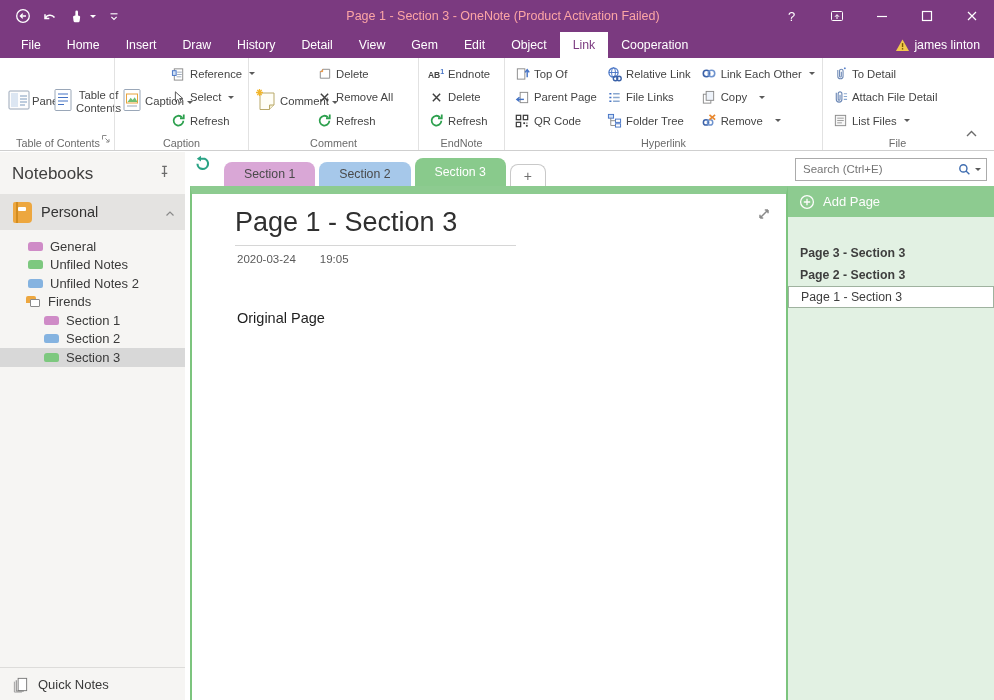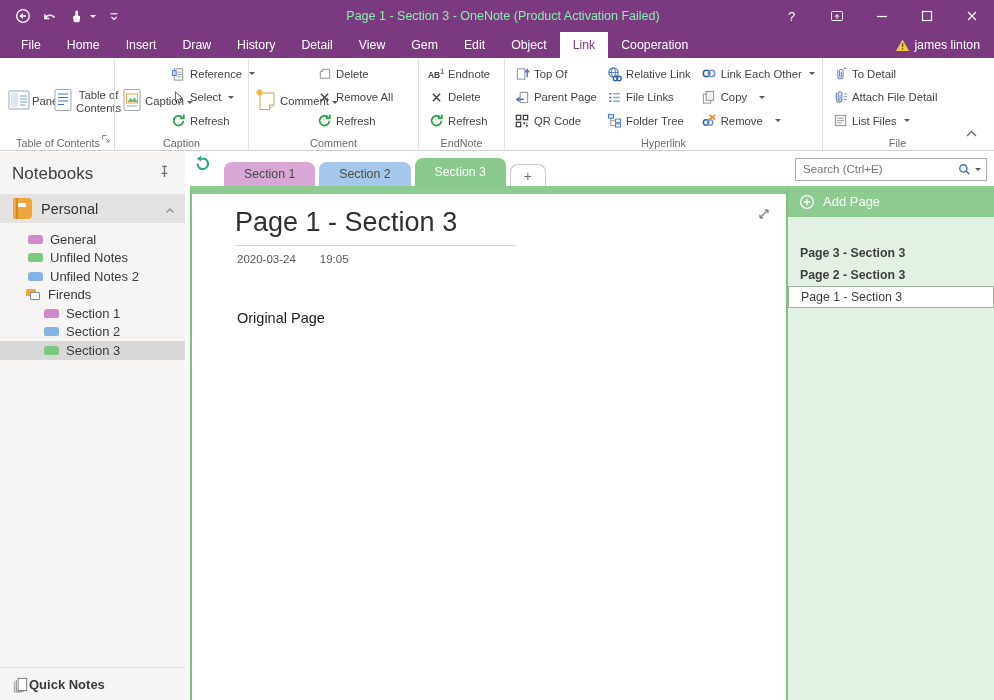--- a/index.html
+++ b/index.html
@@ -4,21 +4,21 @@
 <style>
   * { box-sizing: border-box; margin: 0; padding: 0; }
   html,body { background:#9a9a9a; }
   body { font-family: "Liberation Sans", sans-serif; }
   .window { position:relative; width:994px; height:700px; background:#fff; overflow:hidden; }
 
   
   .titlebar { position:absolute; top:0; left:0; right:0; height:32px; background:#7b3a80; display:flex; align-items:center; color:#fff; }
   .qat { display:flex; align-items:center; gap:11px; padding-left:15px; z-index:2; }
   .qat .qbtn { display:flex; align-items:center; gap:3px; cursor:default; }
-  .win-title { position:absolute; left:12px; right:0; text-align:center; font-size:12.5px; color:#86efac; }
+  .win-title { position:absolute; left:12px; right:0; text-align:center; font-size:12.5px; color:#fca5a5; }
   .win-controls { margin-left:auto; display:flex; height:100%; z-index:2; }
   .wbtn { width:45px; height:100%; display:flex; align-items:center; justify-content:center; font-size:13px; }
 
   
   .tabrow { position:absolute; top:32px; left:0; right:0; height:26px; background:#7b3a80; display:flex; align-items:stretch; color:#fff; font-size:12.3px; padding-left:8px; }
   .mtab { display:flex; align-items:center; padding:0 13px; white-space:nowrap; }
   .mtab.active { background:#fff; color:#7b3a80; }
   .account { margin-left:auto; display:flex; align-items:center; gap:4px; padding-right:14px; }
 
   
@@ -38,34 +38,34 @@
   .collapse-ribbon { position:absolute; right:16px; bottom:8px; }
   .abicon { font-size:8.5px; font-weight:bold; color:#444; letter-spacing:0; }
   .abicon sup { color:#4472c4; font-size:7px; }
 
   
   .bodyarea { position:absolute; top:152px; left:0; right:0; bottom:0; display:flex; }
 
   
   .sidebar { width:190px; background:#f6f5f3; border-right:5px solid #fff; position:relative; flex:none; }
   .sb-header { display:flex; align-items:center; justify-content:space-between; padding:12px 14px 10px 12px; font-size:17px; color:#404040; }
-  .nb-row { height:29px; background:#e4e3e1; display:flex; align-items:center; gap:9px; padding:0 10px 0 13px; font-size:14.5px; color:#333; }
+  .nb-row { height:36px; background:#e4e3e1; display:flex; align-items:center; gap:9px; padding:0 10px 0 13px; font-size:14.5px; color:#333; }
   .book { width:19px; height:21px; background:#eda73f; border-radius:2px 4px 4px 2px; position:relative; flex:none; }
   .book::before { content:""; position:absolute; left:3px; top:0; bottom:0; width:2px; background:#d28c1f; }
   .book::after { content:""; position:absolute; left:5px; top:5px; width:8px; height:4px; background:#fff; border-radius:1px; }
   .nb-chevron { margin-left:auto; }
   .nb-items { padding-top:7px; font-size:13px; color:#3a3a3a; }
   .nb-item { height:18.5px; display:flex; align-items:center; gap:7px; padding-left:28px; }
   .nb-item.indent2 { padding-left:44px; }
   .nb-item.selected { background:#d8d8d8; }
   .tabicon { width:15px; height:9px; border-radius:3px 3px 2px 2px; flex:none; }
   .groupicon { position:relative; width:15px; height:12px; flex:none; margin-left:-2px; }
   .groupicon .g1 { position:absolute; left:0; top:0; width:10px; height:7px; background:#eda73f; border-radius:2px 2px 0 0; }
   .groupicon .g2 { position:absolute; left:4px; top:3px; width:10px; height:8px; background:#fff; border:1px solid #8a8a8a; border-radius:1px; }
-  .quick-notes { position:absolute; bottom:0; left:0; right:0; height:33px; border-top:1px solid #dddcda; display:flex; align-items:center; padding-left:12px; font-size:13px; color:#3a3a3a;font-weight:bold; }
+  .quick-notes { position:absolute; bottom:0; left:0; right:0; height:33px; border-top:1px solid #dddcda; display:flex; align-items:center; gap:9px; padding-left:12px; font-size:13px; color:#3a3a3a; }
 
   
   .main-col { width:598px; flex:none; display:flex; flex-direction:column; background:#fff; position:relative; }
   .tabbar { height:34px; position:relative; display:flex; align-items:flex-end; padding-left:34px; background:#fff; }
   .back-nav { position:absolute; left:3px; top:3px; }
   .stab { height:24px; display:flex; align-items:center; justify-content:center; font-size:12.3px; border-radius:8px 8px 0 0; margin-right:4px; padding:0 20px; color:#4a4a4a; }
   .stab.pink { background:#d9a7d6; }
   .stab.blue { background:#a6c8ea; }
   .stab.active { background:#89ca8c; color:#fff; height:28px; }
   .stab.plus { background:#fff; border:1px solid #c9c9c9; border-bottom:none; height:22px; width:36px; padding:0; color:#6f6f6f; font-size:14px; }

